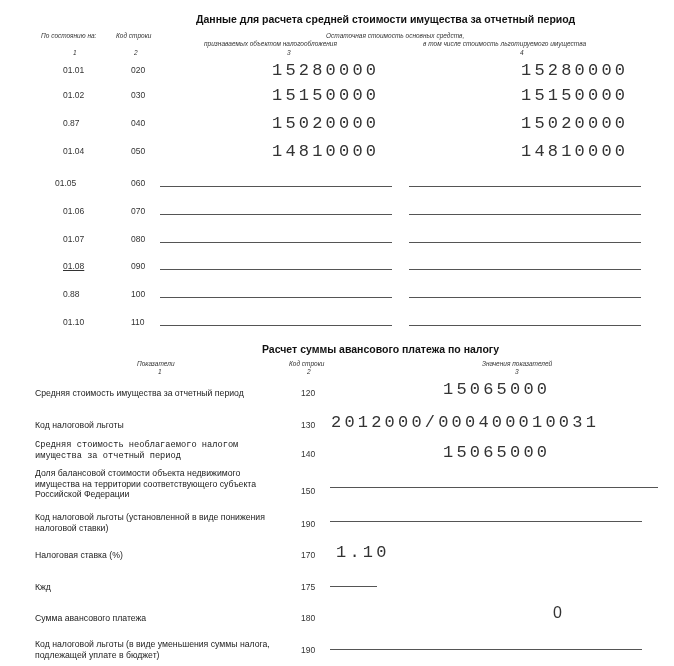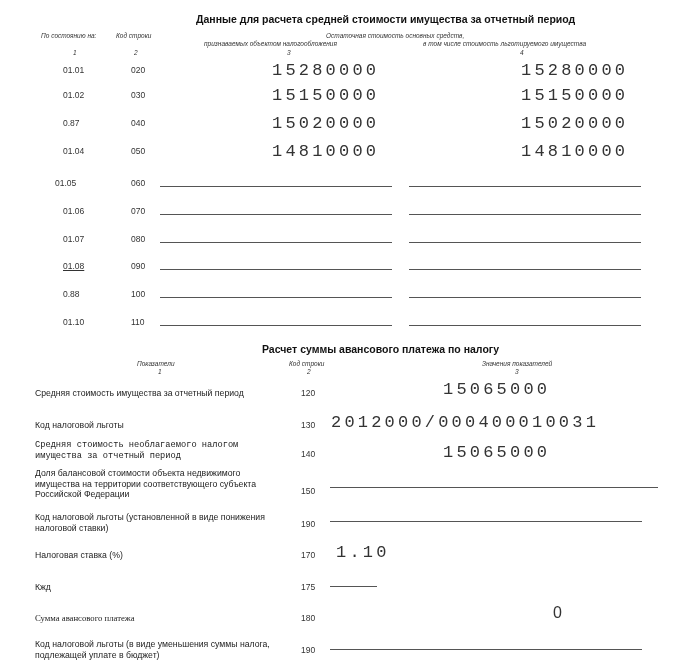--- a/index.html
+++ b/index.html
@@ -127,21 +127,21 @@
       <div class="abs label" style="left:35px;top:550px;width:235px;">Налоговая ставка (%)</div>
       <div class="abs small" style="left:301px;top:550px;">170</div>
       <div class="abs mono" style="left:336px;top:543px;">1.10</div>
     </div>
     <div>
       <div class="abs label" style="left:35px;top:582px;width:235px;">Кжд</div>
       <div class="abs small" style="left:301px;top:582px;">175</div>
       <div class="line" style="left:330px;width:47px;top:586px;"></div>
     </div>
     <div>
-      <div class="abs label" style="left:35px;top:613px;width:235px;font-family:Liberation Serif, serif;">Сумма авансового платежа</div>
+      <div class="abs label" style="left:35px;top:613px;width:235px;">Сумма авансового платежа</div>
       <div class="abs small" style="left:301px;top:613px;">180</div>
       <div class="abs" style="left:553px;top:604px;font-size:16px;color:#333;">0</div>
     </div>
     <div>
       <div class="abs label" style="left:35px;top:639px;width:235px;">Код налоговой льготы (в виде уменьшения суммы налога, подлежащей уплате в бюджет)</div>
       <div class="abs small" style="left:301px;top:645px;">190</div>
       <div class="line" style="left:330px;width:312px;top:649px;"></div>
     </div>
   </div>
 

